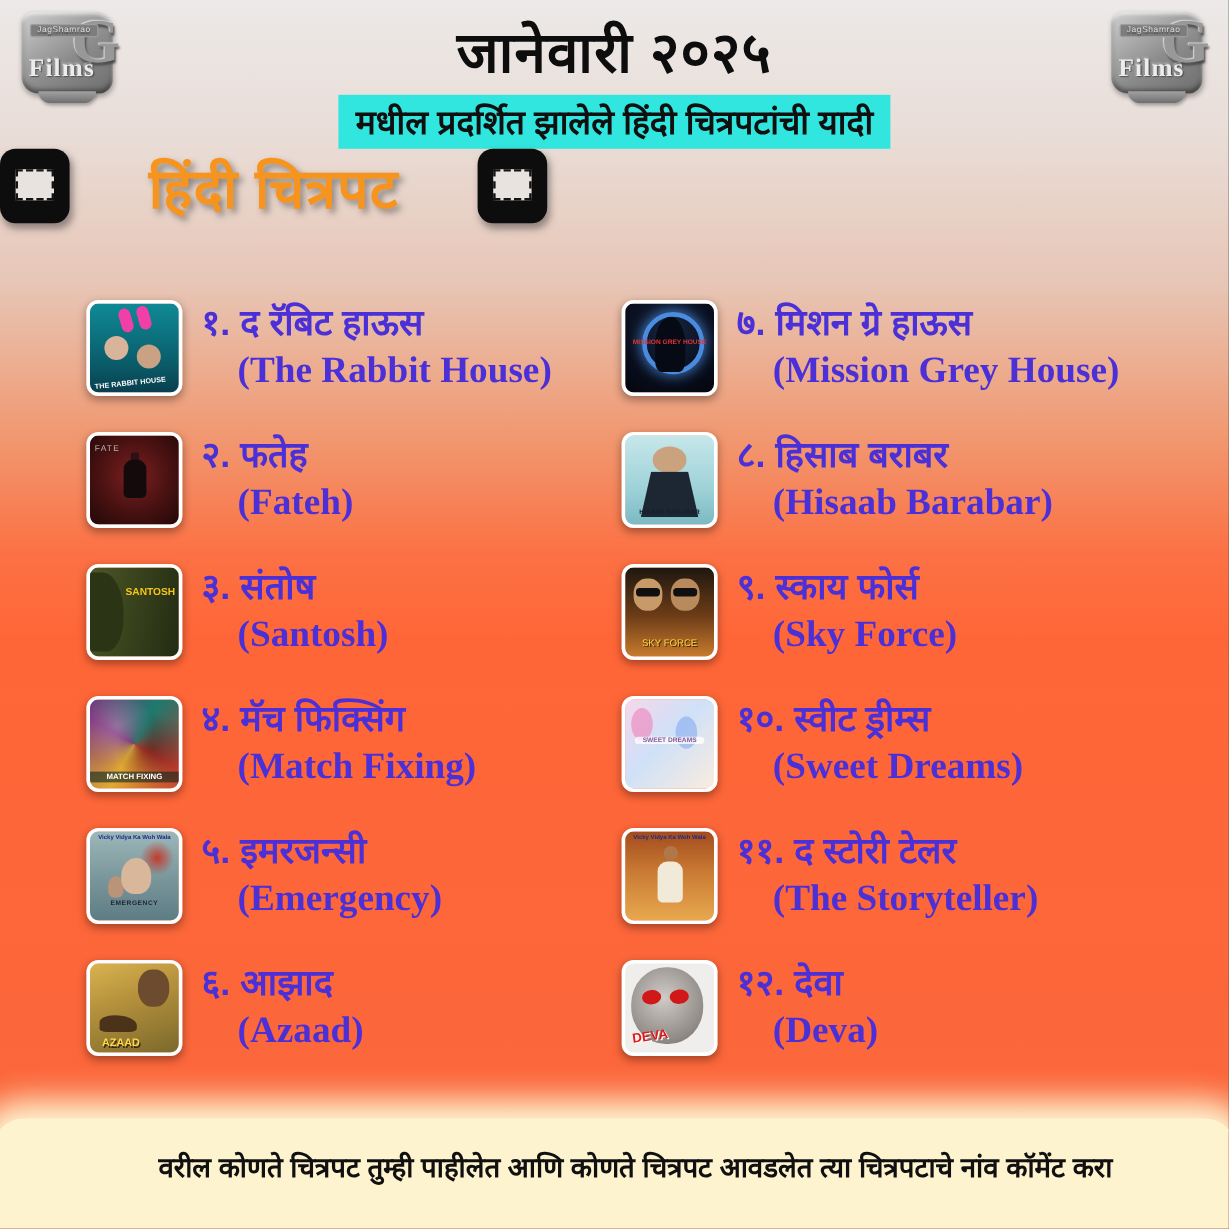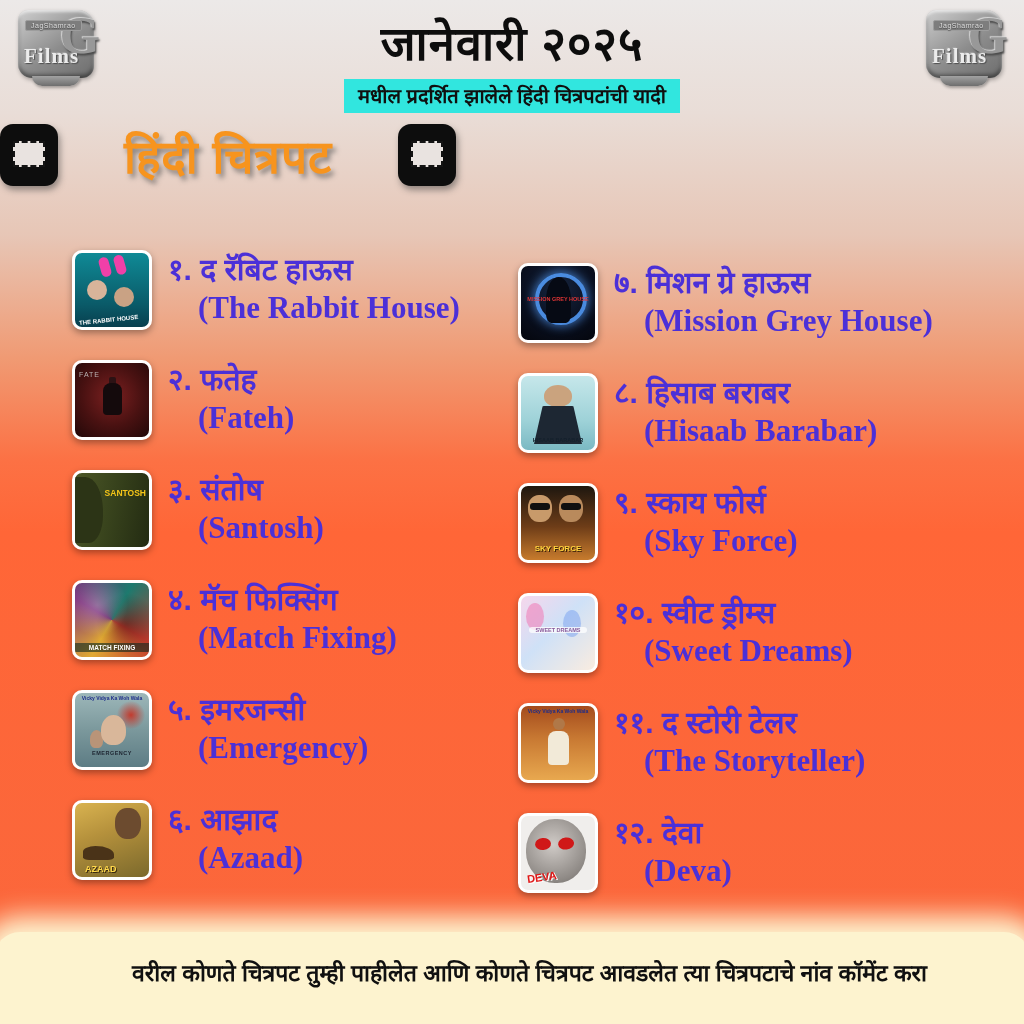--- a/index.html
+++ b/index.html
@@ -27,33 +27,33 @@
     color:#ececec;text-shadow:1px 1px 1px #4f4f4f,-1px -1px 1px #a5a5a5;letter-spacing:1px;}
   .logo-small{position:absolute;left:9px;top:12px;font-size:7px;color:#dedede;
     background:#7d7d7d;padding:1px 5px;border:1px solid #9d9d9d;border-radius:2px;
     letter-spacing:.5px;text-shadow:0 1px 1px #444;}
 
   
   .title{position:absolute;top:10px;left:0;right:0;text-align:center;
     font-size:47px;font-weight:bold;color:#0d0d0d;letter-spacing:1px;}
   .subtitle-wrap{position:absolute;top:79px;left:0;right:0;text-align:center;}
   .subtitle{display:inline-block;background:#31e6df;color:#101010;font-weight:bold;
-    font-size:20px;padding:3px 14px 4px;}
+    font-size:28px;padding:3px 14px 4px;}
   .heading-row{position:absolute;top:124px;left:0;right:0;
     display:flex;align-items:center;gap:66px;}
   .frame-icon{width:58px;height:62px;background:#0d0d0d;border-radius:13px;position:relative;
     box-shadow:2px 4px 6px rgba(60,60,60,.5);}
   .frame-icon::before{content:"";position:absolute;left:13px;right:13px;top:17px;bottom:19px;
     background:#e9e3e0;border:2px dashed #141414;}
   .heading{font-size:46px;font-weight:bold;color:#f7941e;
     text-shadow:3px 4px 5px rgba(80,80,80,.6);letter-spacing:1px;}
 
   
   .col{position:absolute;top:250px;width:452px;display:flex;flex-direction:column;gap:30px;}
-  .col.left{left:72px;} .col.right{left:518px;margin-top:13px;}
+  .col.left{left:72px;} .col.right{left:518px;}
   .entry{display:flex;gap:16px;align-items:flex-start;}
   .thumb{width:74px;height:74px;flex:0 0 74px;border:3px solid #fff;border-radius:10px;
     box-shadow:0 3px 7px rgba(0,0,0,.35);position:relative;overflow:hidden;}
   .entry-text{padding-top:1px;}
   .line-mr{font-size:30px;font-weight:bold;color:#4b30d8;line-height:1.25;white-space:nowrap;}
   .line-en{font-family:"Liberation Serif",serif;font-size:31px;font-weight:bold;
     color:#4b30d8;padding-left:30px;line-height:1.25;white-space:nowrap;}
 
   .pt,.wm{position:absolute;z-index:3;}
   .wm{left:0;right:0;top:2px;text-align:center;font-size:5px;font-weight:bold;color:#1d2d8a;}
@@ -110,21 +110,21 @@
     border-radius:50% 50% 46% 46%;background:#caa37e;}
   .t8::after{content:"";position:absolute;left:13px;top:30px;width:48px;height:38px;
     background:#1d2733;border-radius:10px 10px 0 0;clip-path:polygon(0 100%,18% 0,82% 0,100% 100%);}
   .pt8{left:0;right:0;bottom:7px;text-align:center;font-size:5.5px;font-weight:bold;color:#14202c;}
 
   .t9{background:linear-gradient(180deg,#1e170f 0%,#6e3d18 55%,#c77b2d 100%);}
   .t9::before{content:"";position:absolute;left:7px;top:9px;width:24px;height:27px;border-radius:45%;
     background:#c89a6a;box-shadow:31px 0 0 #b98a5c;}
   .t9::after{content:"";position:absolute;left:9px;top:17px;width:20px;height:7px;background:#101010;
     border-radius:3px;box-shadow:31px 0 0 #101010;}
-  .pt9{left:0;right:0;bottom:7px;text-align:center;font-size:8px;font-weight:bold;color:#ffd23e;
+  .pt9{left:0;right:0;bottom:7px;text-align:center;font-size:8px;font-weight:normal;color:#ffd23e;
     text-shadow:1px 1px 0 #3a2208;}
 
   .t10{background:linear-gradient(135deg,#f6d7ec 0%,#cfe1f7 45%,#f9ece0 100%);}
   .t10::before{content:"";position:absolute;left:5px;top:7px;width:18px;height:27px;border-radius:50%;
     background:rgba(240,120,180,.55);box-shadow:37px 7px 0 rgba(120,160,240,.5);}
   .pt10{left:8px;right:8px;top:31px;text-align:center;font-size:5.5px;font-weight:bold;color:#8a5a9a;
     background:rgba(255,255,255,.75);border-radius:4px;}
 
   .t11{background:linear-gradient(180deg,#a44b1d 0%,#c97a33 45%,#e8a84f 100%);}
   .t11::before{content:"";position:absolute;left:27px;top:25px;width:21px;height:34px;

